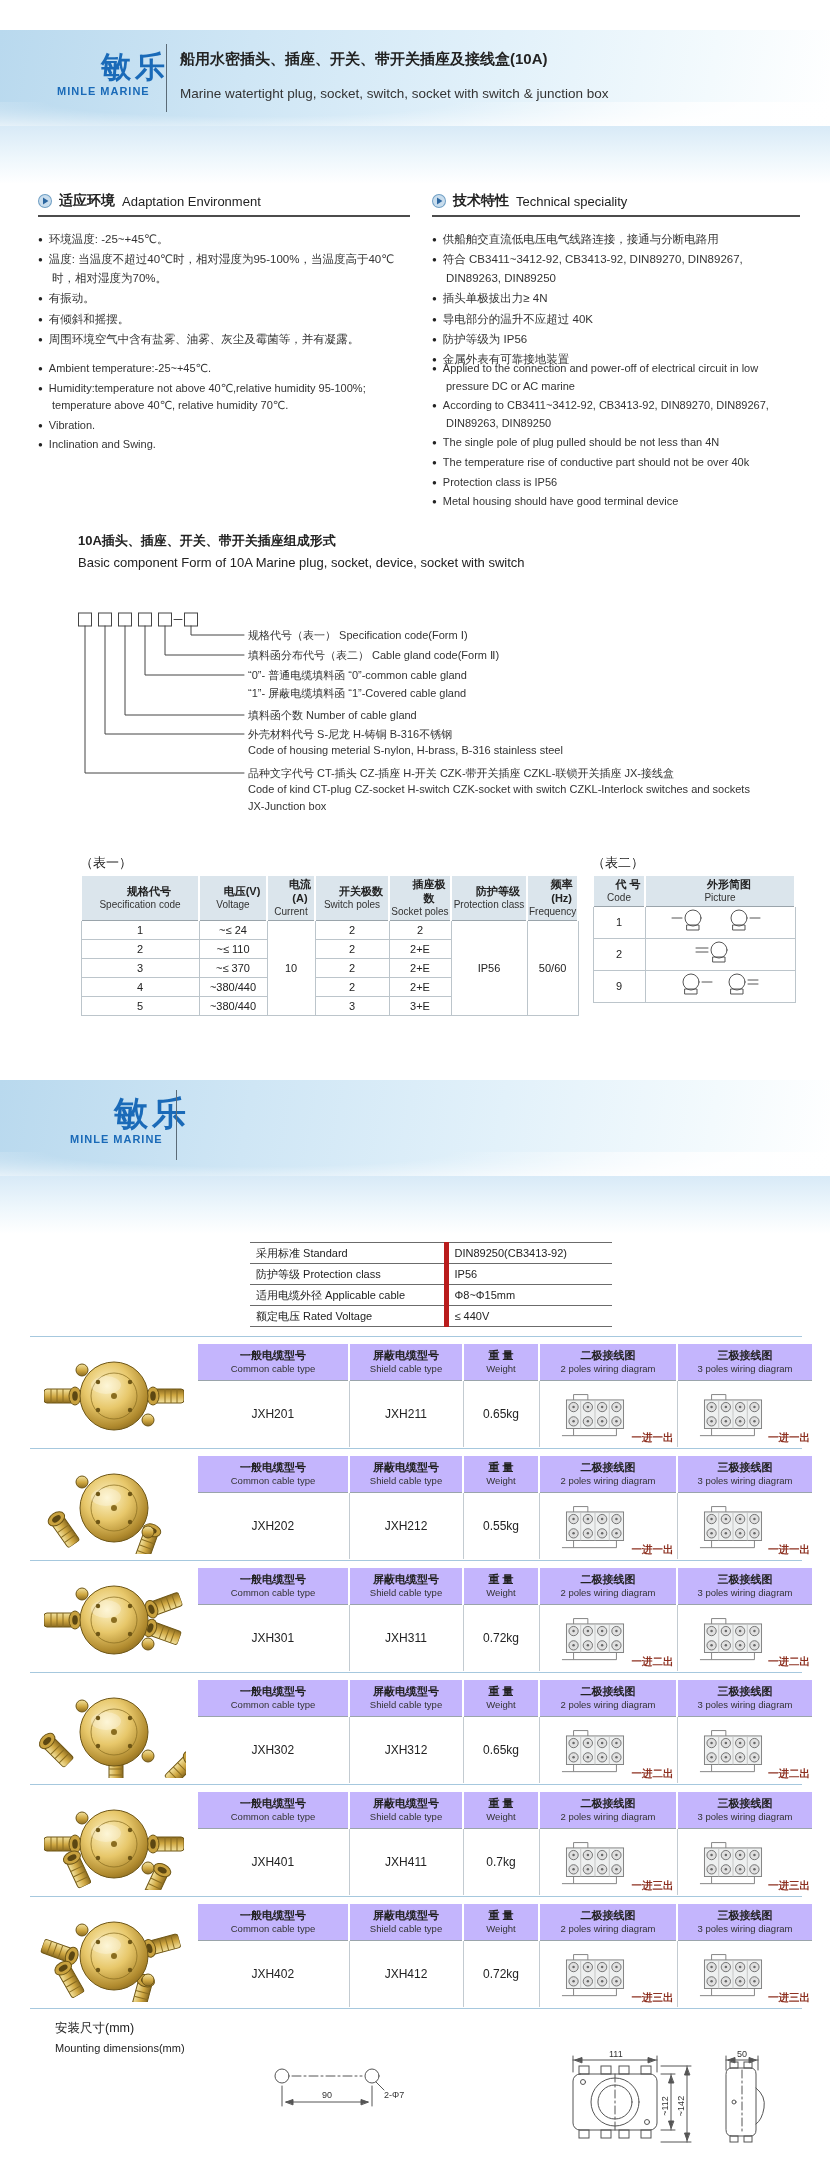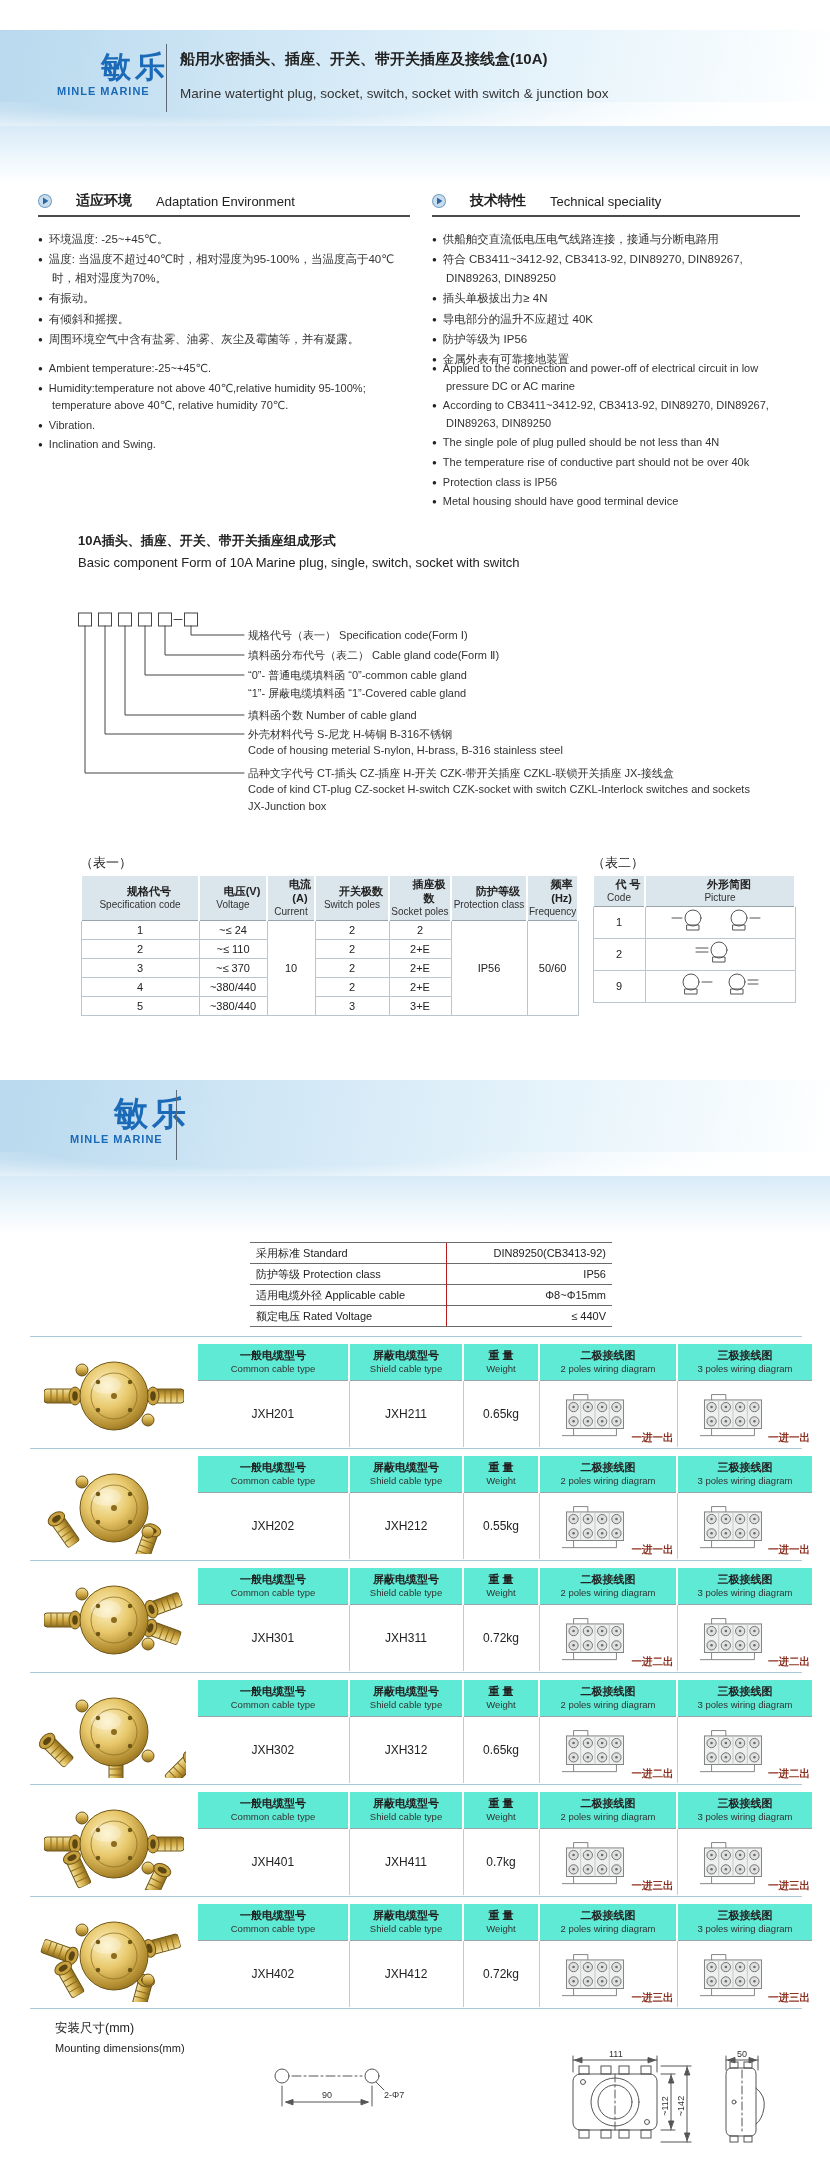--- a/index.html
+++ b/index.html
@@ -14,21 +14,21 @@
         background:radial-gradient(60% 140% at 30% 0%, rgba(255,255,255,0) 40%, rgba(255,255,255,.9) 100%);}
   .band-fade{height:58px;background:linear-gradient(180deg,#d8eaf7 0%,#eef7fc 55%,#ffffff 100%);}
 
   .logo-cn{font-size:30px;font-weight:bold;color:#1a6ab8;letter-spacing:4px;line-height:1;margin-left:44px;}
   .logo-en{font-size:11px;font-weight:bold;color:#1a6ab8;letter-spacing:1px;margin-top:3px;}
   .hdr-divider{position:absolute;width:1px;background:#5b6b77;}
   .hdr-title-cn{font-size:15px;font-weight:bold;color:#222;}
   .hdr-title-en{font-size:13.5px;color:#333;margin-top:17px;}
 
   
-  .sec-title{display:flex;align-items:center;gap:24px;border-bottom:2px solid #4c4c4c;padding-bottom:5px;}
+  .sec-title{display:flex;align-items:center;gap:7px;border-bottom:2px solid #4c4c4c;padding-bottom:5px;}
   .sec-title-cn{font-size:14px;font-weight:bold;color:#222;}
   .sec-title-en{font-size:13px;color:#222;}
   .sec-ic{flex:0 0 14px;}
   ul.blist{list-style:none;margin:0;padding:0;}
   ul.blist li{font-size:11.5px;line-height:1.6;padding-left:14px;text-indent:-14px;margin-bottom:2px;}
   ul.blist li:before{content:"●";font-size:8px;margin-right:6px;position:relative;top:-1px;color:#222;}
   ul.blist.en li{font-size:11px;}
 
   
   .comp-title-cn{font-size:13px;font-weight:bold;color:#222;}
@@ -41,27 +41,27 @@
   table.ftab th{background:#dbe5ec;border-left:2px solid #fff;border-right:2px solid #fff;
         border-bottom:1px solid #9aa4ab;padding:2px 1px;vertical-align:middle;}
   table.ftab th .hcn{display:block;font-size:11px;font-weight:bold;color:#222;line-height:1.25;padding-left:18px;}
   table.ftab th .hen{display:block;font-size:10px;font-weight:normal;color:#333;line-height:1.2;}
   table.ftab td{border:1px solid #bcc5cb;text-align:center;font-size:11px;color:#222;height:18px;padding:0 1px;}
 
   
   table.stab{border-collapse:collapse;table-layout:fixed;width:362px;}
   table.stab td{border-top:1px solid #6b6b6b;font-size:11px;color:#222;height:20px;padding:0 6px;}
   table.stab tr:last-child td{border-bottom:1px solid #6b6b6b;}
-  table.stab td.sval{border-left:1px solid #b91c1c;text-align:right;}
+  table.stab td.sval{border-left:5px solid #b91c1c;text-align:left;}
 
   
   .psep{position:absolute;left:30px;width:772px;height:1px;background:#a6c8de;}
   .prow{position:absolute;left:0;width:830px;height:112px;}
   table.ptab{border-collapse:collapse;table-layout:fixed;width:616px;}
-  table.ptab th{background:#5eead4;border-left:2px solid #fff;border-right:2px solid #fff;
+  table.ptab th{background:#c4b5fd;border-left:2px solid #fff;border-right:2px solid #fff;
         border-bottom:1px solid #9aa4ab;height:34px;padding:1px;vertical-align:middle;}
   table.ptab th .hcn{display:block;font-size:11px;font-weight:bold;color:#222;line-height:1.25;}
   table.ptab th .hen{display:block;font-size:9.5px;font-weight:normal;color:#333;line-height:1.2;}
   table.ptab td{height:64px;text-align:center;font-size:12px;color:#222;border-left:1px solid #c3cbd1;}
   table.ptab td:first-child{border-left:none;}
   td.wcell{position:relative;}
   td.wcell .cap{position:absolute;right:3px;bottom:2px;font-size:10.5px;font-weight:bold;color:#8d3020;}
   td.wcell svg{display:block;margin:3px auto 0 14px;}
 
   
@@ -201,21 +201,21 @@
       <li>According to CB3411~3412-92, CB3413-92, DIN89270, DIN89267, DIN89263, DIN89250</li>
       <li>The single pole of plug pulled should be not less than 4N</li>
       <li>The temperature rise of conductive part should not be over 40k</li>
       <li>Protection class is IP56</li>
       <li>Metal housing should have good terminal device</li>
     </ul>
   </div>
 
   <div class="abs" style="left:78px;top:532px;width:720px;height:300px">
     <div class="comp-title-cn">10A插头、插座、开关、带开关插座组成形式</div>
-    <div class="comp-title-en">Basic component Form of 10A Marine plug, single, switch, socket with switch</div>
+    <div class="comp-title-en">Basic component Form of 10A Marine plug, socket, device, socket with switch</div>
     <svg class="abs draw" style="left:0;top:80px" width="180" height="200">
       <g stroke="#444" fill="none">
         <rect x="0.5" y="1" width="13" height="13"></rect>
         <rect x="20.5" y="1" width="13" height="13"></rect>
         <rect x="40.5" y="1" width="13" height="13"></rect>
         <rect x="60.5" y="1" width="13" height="13"></rect>
         <rect x="80.5" y="1" width="13" height="13"></rect>
         <line x1="96" y1="7.5" x2="104" y2="7.5"></line>
         <rect x="106.5" y="1" width="13" height="13"></rect>
         <polyline points="113,14 113,23 166,23"></polyline>

